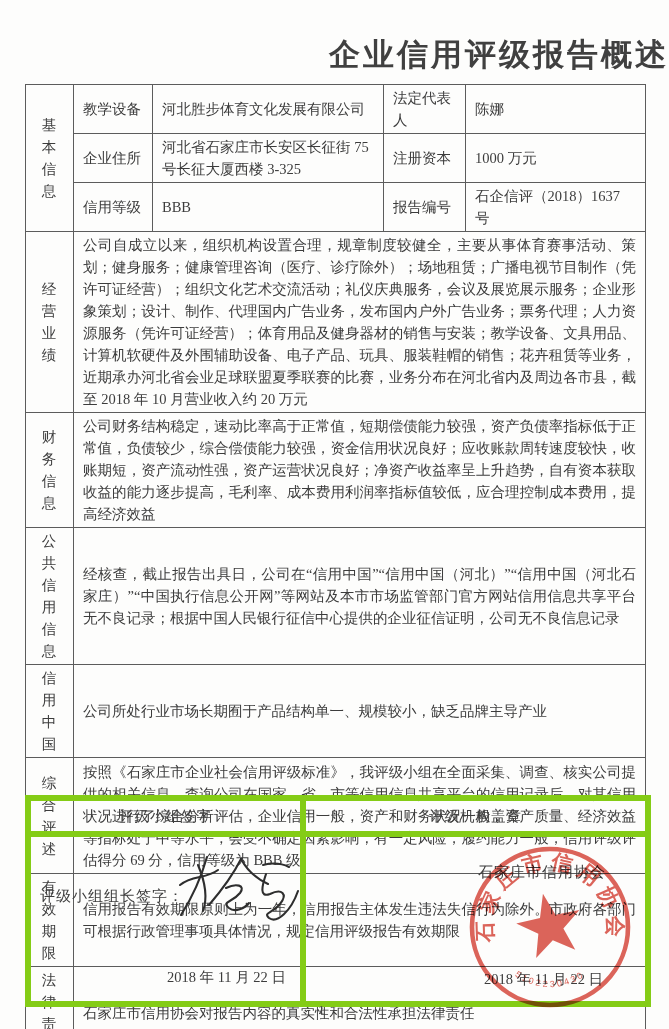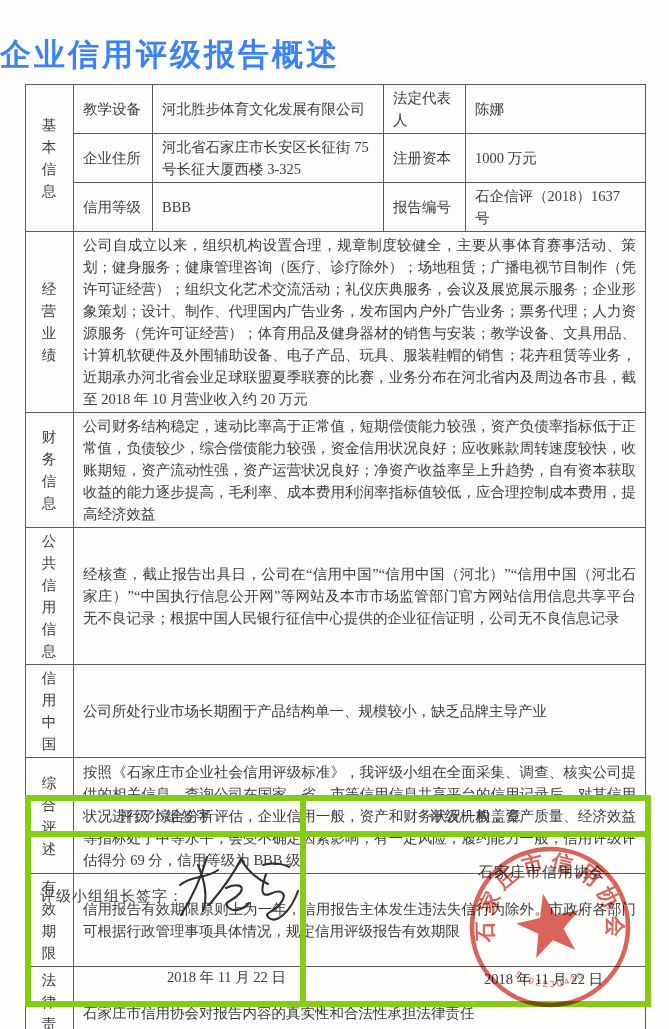--- a/index.html
+++ b/index.html
@@ -8,23 +8,23 @@
     position:relative;
     width:669px;height:1029px;
     background:#fdfdfc;
     font-family:"Liberation Serif","DejaVu Serif",serif;
     color:#3c3c3c;
     overflow:hidden;
     margin:0 auto;
   }
   .doc-title{
     position:absolute;top:34px;left:0;width:100%;
-    text-align:left;
+    text-align:right;
     font-size:31px;font-weight:700;letter-spacing:3px;
-    color:#3b82f6;
+    color:#404040;
   }
   table.main{
     position:absolute;left:25px;top:84px;
     width:620px;border-collapse:collapse;table-layout:fixed;
   }
   table.main td{
     border:1px solid #5c5c5c;
     font-size:14.5px;line-height:22px;
     vertical-align:middle;
     padding:2px 9px;

